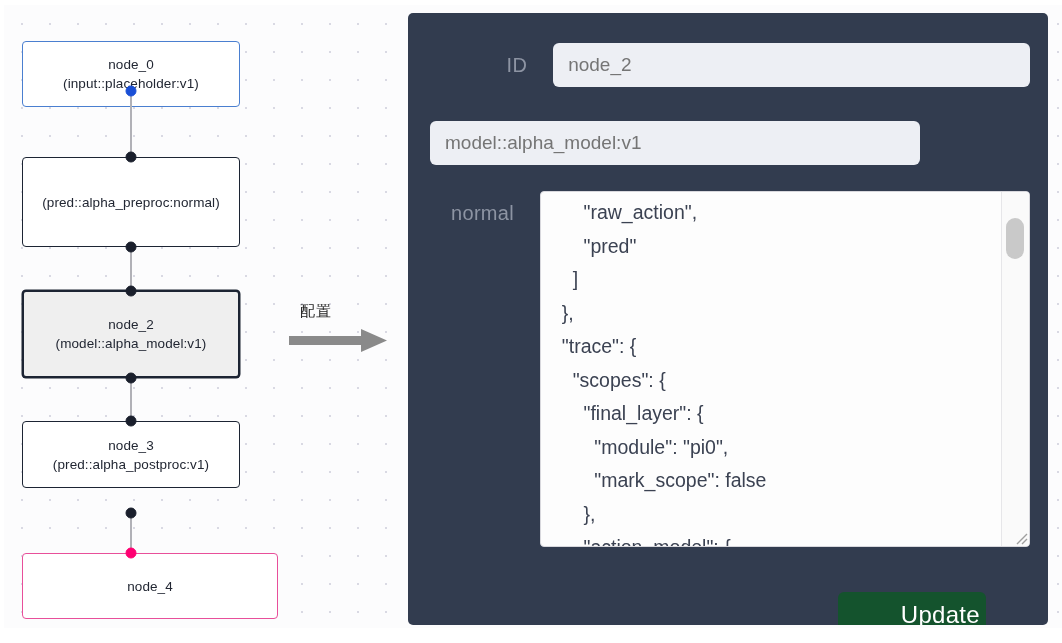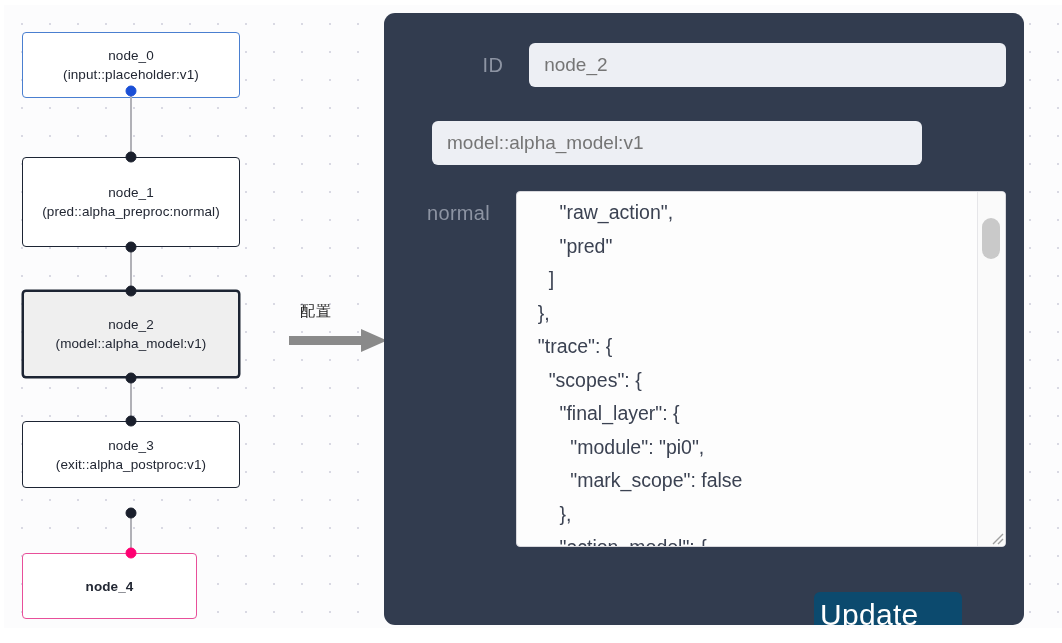--- a/index.html
+++ b/index.html
@@ -66,23 +66,23 @@
   #anno-label{
     position:absolute;left:300px;top:302px;
     font-size:15px;color:#1e1e1e;
     font-family:"DejaVu Sans",sans-serif;
     letter-spacing:1px;
   }
   #anno-arrow{position:absolute;left:289px;top:328px;}
 
   
   #panel{
-    position:absolute;left:384px;top:13px;width:640px;height:612px;
+    position:absolute;left:408px;top:13px;width:640px;height:612px;
     background:#323c4f;
-    border-radius:11px;
+    border-radius:5px;
     box-sizing:border-box;
     overflow:hidden;
   }
   .field-row{
     position:absolute;display:flex;align-items:flex-start;
   }
   .field-label{
     color:#8d94a3;
     font-size:20px;
     text-align:right;
@@ -99,21 +99,21 @@
     font-family:"Liberation Sans",sans-serif;
     padding:0 15px;
     outline:none;
   }
   #row-id{left:22px;top:30px;width:600px;}
   #row-id .field-label{width:100px;line-height:44px;}
   #row-id .field-input{margin-left:26px;width:490px;height:44px;line-height:44px;}
 
   #row-type{left:22px;top:108px;width:600px;}
   #row-type .field-label{width:100px;line-height:44px;}
-  #row-type .field-input{margin-left:26px;width:490px;height:44px;line-height:44px;}
+  #row-type .field-input{width:490px;height:44px;line-height:44px;}
 
   #row-config{left:22px;top:178px;width:600px;}
   #row-config .field-label{width:100px;line-height:44px;}
   #config-box{
     margin-left:26px;position:relative;width:490px;height:356px;
   }
   #config-text{
     box-sizing:border-box;
     width:490px;height:356px;
     background:#fdfdfd;
@@ -137,75 +137,74 @@
   #sb-thumb{
     position:absolute;right:5px;top:26px;width:18px;height:41px;
     background:#c9c9c9;border-radius:9px;
   }
   #resize-grip{
     position:absolute;right:2px;bottom:2px;width:16px;height:16px;
     opacity:.55;
   }
   #update-btn{
     position:absolute;left:430px;top:579px;width:148px;height:46px;
-    background:#0c4a6e;color:#ffffff;
+    background:#14532d;color:#ffffff;
     border:none;border-radius:6px 6px 0 0;
-    font-size:30px;font-family:"Liberation Sans",sans-serif;
+    font-size:24px;font-family:"Liberation Sans",sans-serif;
     letter-spacing:.3px;
     cursor:pointer;
-    text-align:left;
+    text-align:right;
     line-height:40px;
   }
 </style>
 </head>
 <body>
 
 <div id="canvas">
 
   <div class="edge" style="left:130px;top:90px;height:70px;"></div>
   <div class="edge" style="left:130px;top:246px;height:46px;"></div>
   <div class="edge" style="left:130px;top:377px;height:44px;"></div>
   <div class="edge" style="left:130px;top:512px;height:42px;"></div>
 
-  <div class="node input-node" style="left:22px;top:32px;width:218px;height:66px;">
+  <div class="node input-node" style="left:22px;top:41px;width:218px;height:66px;">
     <div class="label">
       <div>node_0</div>
       <div>(input::placeholder:v1)</div>
     </div>
   </div>
   <div class="handle blue" style="left:131px;top:91px;"></div>
 
   <div class="node" style="left:22px;top:157px;width:218px;height:90px;">
     <div class="label">
-      <div>node_1</div>
       <div>(pred::alpha_preproc:normal)</div>
     </div>
   </div>
   <div class="handle" style="left:131px;top:157px;"></div>
   <div class="handle" style="left:131px;top:247px;"></div>
 
   <div class="node selected" style="left:22px;top:290px;width:218px;height:88px;">
     <div class="label">
       <div>node_2</div>
       <div>(model::alpha_model:v1)</div>
     </div>
   </div>
   <div class="handle" style="left:131px;top:291px;"></div>
   <div class="handle" style="left:131px;top:378px;"></div>
 
   <div class="node" style="left:22px;top:421px;width:218px;height:67px;">
     <div class="label">
       <div>node_3</div>
-      <div>(exit::alpha_postproc:v1)</div>
+      <div>(pred::alpha_postproc:v1)</div>
     </div>
   </div>
   <div class="handle" style="left:131px;top:421px;"></div>
   <div class="handle" style="left:131px;top:513px;"></div>
 
-  <div class="node output-node" style="left:22px;top:553px;width:175px;height:66px;font-weight:bold;">
+  <div class="node output-node" style="left:22px;top:553px;width:256px;height:66px;">
     <div class="label">
       <div>node_4</div>
     </div>
   </div>
   <div class="handle pink" style="left:131px;top:553px;"></div>
 
   <div id="anno-label">配置</div>
   <svg id="anno-arrow" width="100" height="26" viewBox="0 0 100 26">
     <path d="M0 8 L72 8 L72 1 L98 12.5 L72 24 L72 17 L0 17 Z" fill="#8a8a8a"></path>
   </svg>

